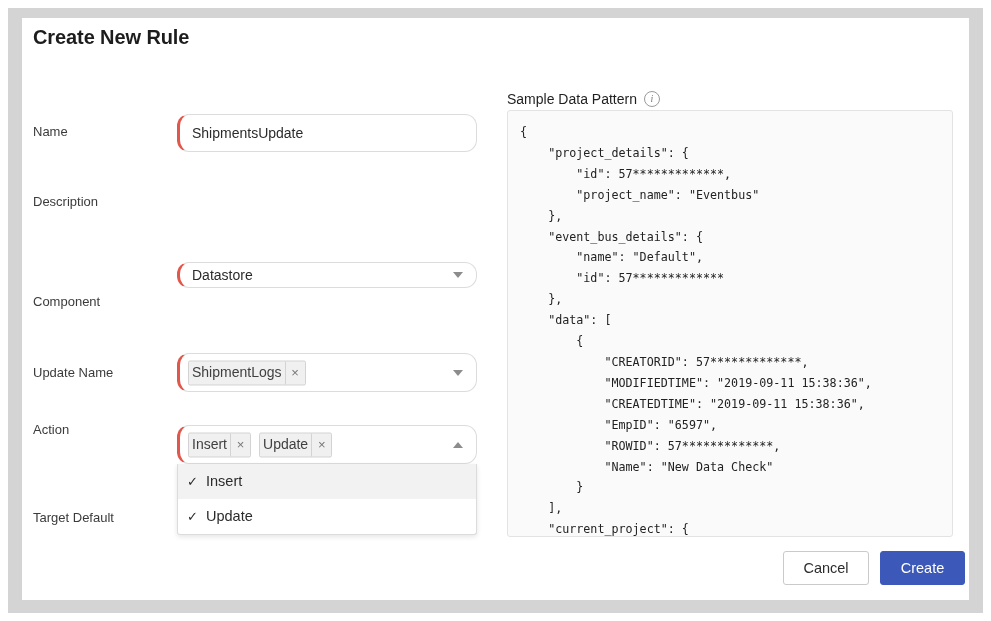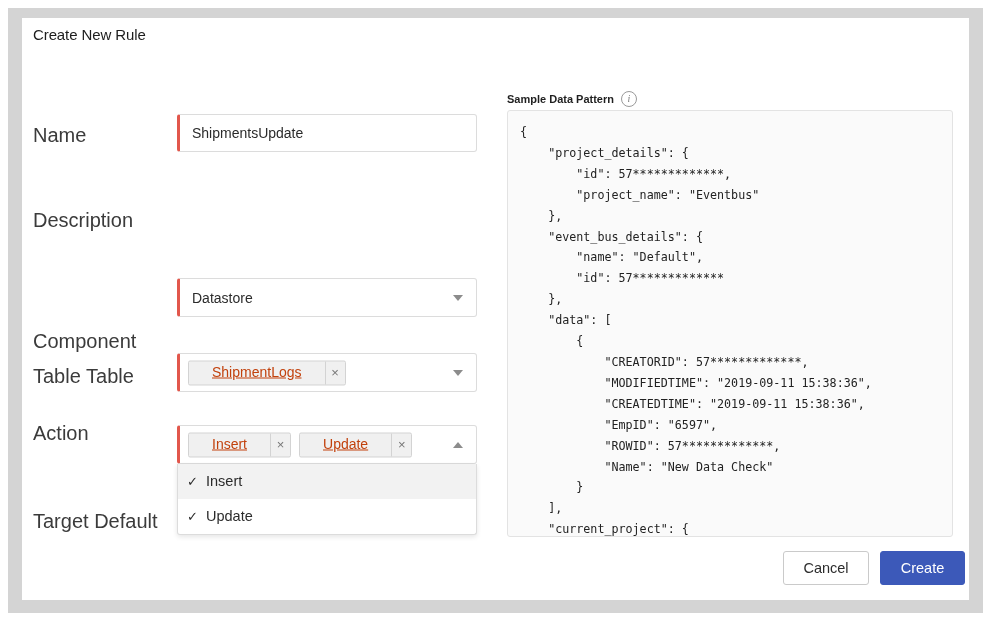--- a/index.html
+++ b/index.html
@@ -32,41 +32,41 @@
     position: absolute;
     left: 22px; top: 18px;
     width: 947px; height: 582px;
     background: #ffffff;
   }
 
   
   .dialog-title {
     position: absolute;
     left: 11px; top: 8px;
-    font-size: 15px;
-    font-weight: normal;
+    font-size: 20px;
+    font-weight: bold;
     color: #1d1d1d;
     letter-spacing: -0.1px;
   }
 
   
   .form-label {
     position: absolute;
     left: 11px;
-    font-size: 20px;
+    font-size: 13px;
     color: #3b3b3b;
     white-space: nowrap;
   }
   .field {
     position: absolute;
     left: 155px;
     width: 300px;
     background: #ffffff;
     border: 1px solid #dcdcdc;
-    border-radius: 3px;
+    border-radius: 12px;
     box-sizing: border-box;
   }
   .field.required {
     border-left: 3px solid #e2574c;
   }
 
   .input-value {
     position: absolute;
     left: 12px; top: 50%;
     transform: translateY(-50%);
@@ -113,25 +113,24 @@
   .chip {
     display: flex;
     align-items: stretch;
     border: 1px solid #d3d3d3;
     border-radius: 2px;
     background: #f0f0f0;
     height: 23px;
     line-height: 21px;
   }
   .chip-label {
-    padding: 0 23px;
+    padding: 0 3px;
     font-size: 14px;
-    color: #c2410c;
+    color: #404040;
     white-space: nowrap;
-    text-decoration: underline;
   }
   .chip-remove {
     width: 19px;
     text-align: center;
     font-size: 13px;
     color: #767676;
     border-left: 1px solid #d3d3d3;
     cursor: pointer;
   }
 
@@ -169,22 +168,22 @@
 
   
   .sdp-header {
     position: absolute;
     left: 485px; top: 73px;
     display: flex;
     align-items: center;
     gap: 7px;
   }
   .sdp-title {
-    font-size: 11px;
-    font-weight: bold;
+    font-size: 14px;
+    font-weight: normal;
     color: #1f1f1f;
   }
   .info-icon {
     width: 14px; height: 14px;
     border: 1px solid #9a9a9a;
     border-radius: 50%;
     color: #7d7d7d;
     font-size: 10px;
     line-height: 13px;
     text-align: center;
@@ -247,29 +246,29 @@
 
   <div class="dialog">
 
     <div class="dialog-title">Create New Rule</div>
 
     <div class="form-label" style="top:106px;">Name</div>
     <div class="field required" style="top:96px; height:38px;">
       <span class="input-value">ShipmentsUpdate</span>
     </div>
 
-    <div class="form-label" style="top:191px;">Description</div>
-
-    <div class="form-label" style="top:276px;margin-top:36px;">Component</div>
-    <div class="field required" style="top:260px; height:39px;">
+    <div class="form-label" style="top:176px;">Description</div>
+
+    <div class="form-label" style="top:276px;">Component</div>
+    <div class="field required" style="top:244px; height:26px;">
       <span class="input-value">Datastore</span>
       <span class="caret down"></span>
     </div>
 
-    <div class="form-label" style="top:347px;">Table Table</div>
+    <div class="form-label" style="top:347px;">Update Name</div>
     <div class="field required" style="top:335px; height:39px;">
       <span class="chips">
         <span class="chip">
           <span class="chip-label">ShipmentLogs</span>
           <span class="chip-remove">×</span>
         </span>
       </span>
       <span class="caret down"></span>
     </div>
 

